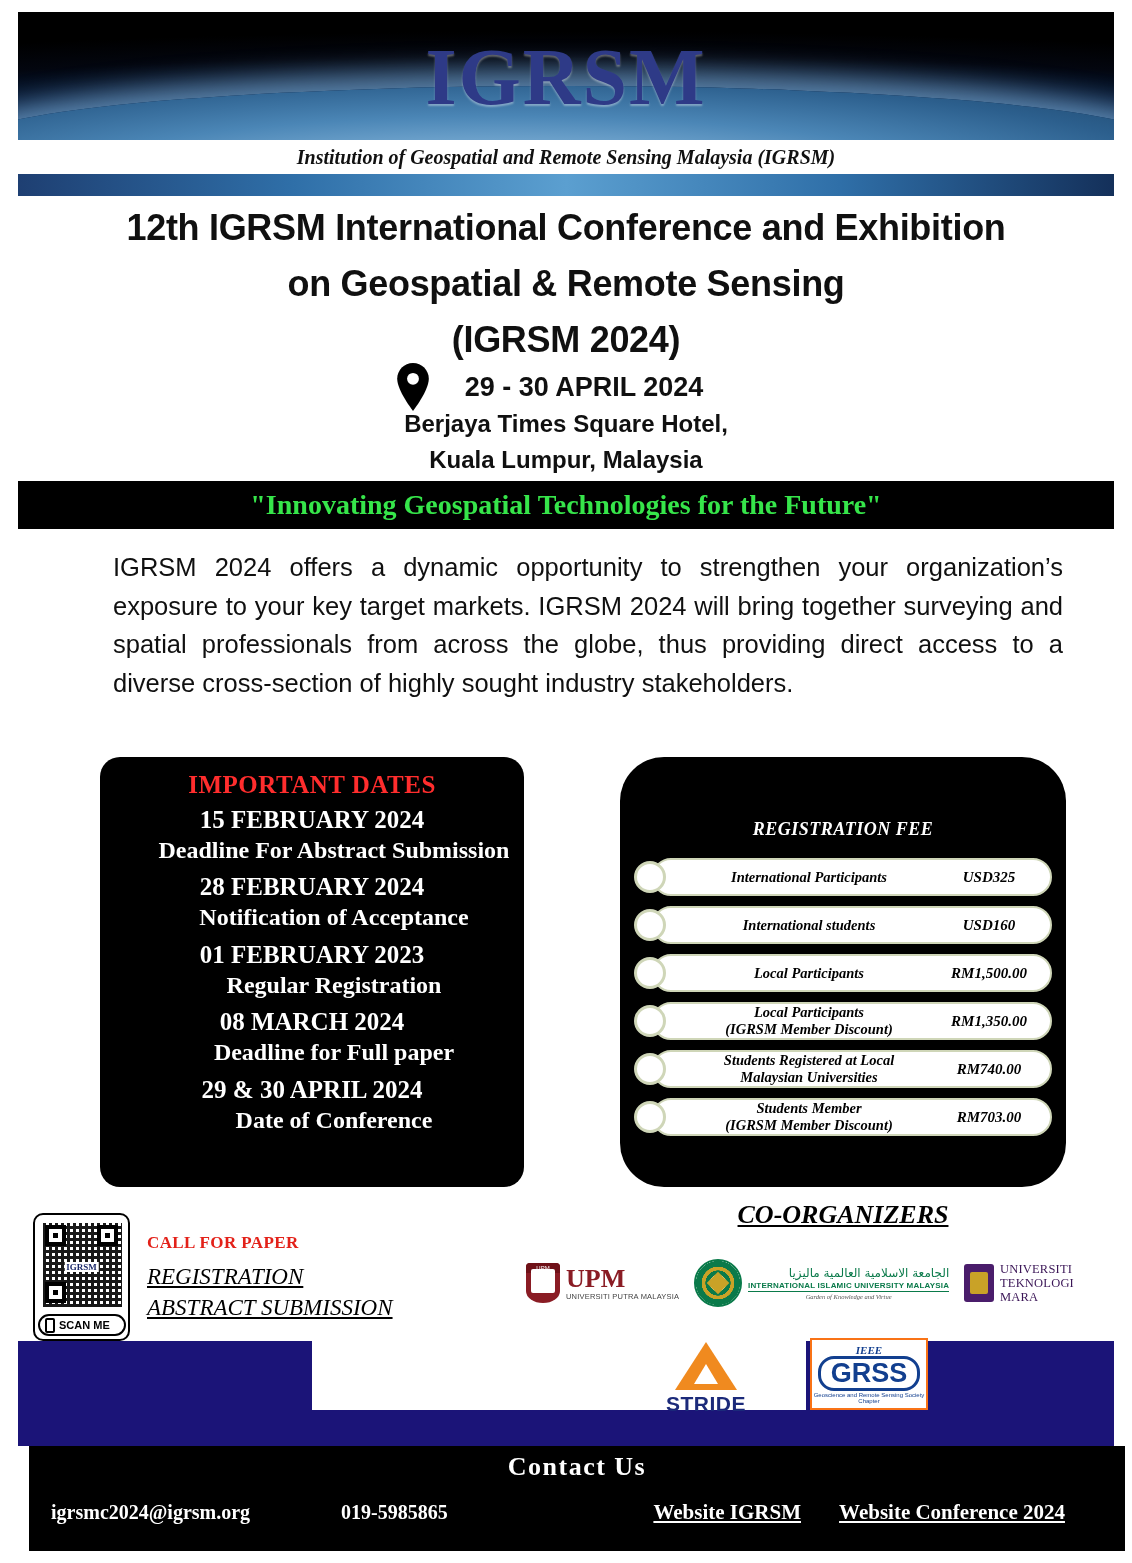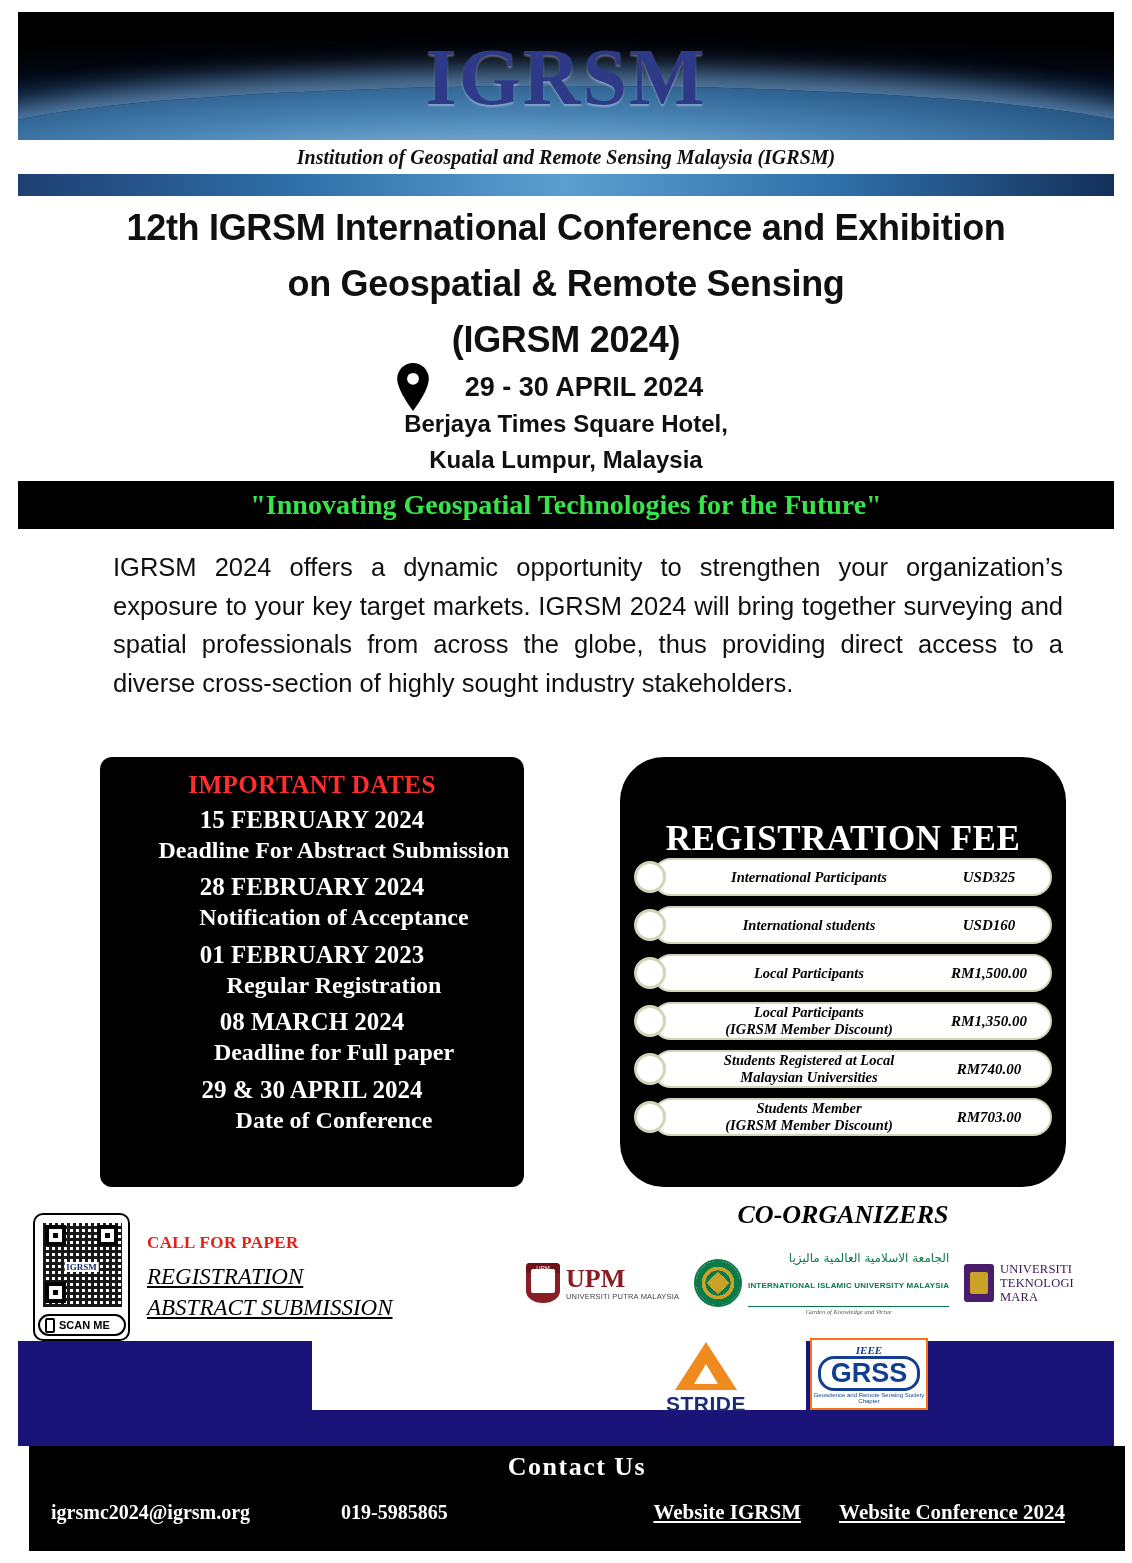--- a/index.html
+++ b/index.html
@@ -147,21 +147,21 @@
   }
 
   
   .dates-card {
     position: absolute;
     left: 100px;
     top: 757px;
     width: 424px;
     height: 430px;
     background: #000000;
-    border-radius: 12px;
+    border-radius: 20px;
     text-align: center;
     padding-top: 14px;
     box-sizing: border-box;
   }
   .dates-heading {
     font-family: "Liberation Serif", serif;
     font-weight: bold;
     font-size: 25px;
     color: #ff2d2d;
     letter-spacing: 0.5px;
@@ -189,22 +189,23 @@
     top: 757px;
     width: 446px;
     height: 430px;
     background: #000000;
     border-radius: 44px;
     box-sizing: border-box;
   }
   .fee-heading {
     text-align: center;
     font-family: "Liberation Serif", serif;
-    font-weight: bold;
-    font-size: 35px;
+    font-style: italic;
+    font-weight: bold;
+    font-size: 18px;
     color: #ffffff;
     margin-top: 62px;
     letter-spacing: 0.5px;
   }
   .fee-rows {
     position: absolute;
     left: 14px;
     top: 96px;
     width: 418px;
   }
@@ -371,20 +372,21 @@
     position: absolute;
     left: 620px;
     top: 1200px;
     width: 446px;
     text-align: center;
     font-family: "Liberation Serif", serif;
     font-style: italic;
     font-weight: bold;
     font-size: 26px;
     color: #000;
+    text-decoration: underline;
   }
   .logos-row {
     position: absolute;
     left: 520px;
     top: 1248px;
     width: 560px;
     height: 70px;
     display: flex;
     align-items: center;
     justify-content: space-between;
@@ -449,21 +451,21 @@
     content: "";
     position: absolute;
     left: 50%; top: 50%;
     transform: translate(-50%,-50%) rotate(45deg);
     width: 16px; height: 16px;
     background: #c9a227;
   }
   .iium-text {
     display: flex;
     flex-direction: column;
-    gap: 16px;
+    gap: 1px;
   }
   .iium-ar {
     font-size: 12px;
     color: #0a7a4a;
     font-family: "DejaVu Sans", sans-serif;
     direction: rtl;
   }
   .iium-en {
     font-size: 8px;
     font-weight: bold;

